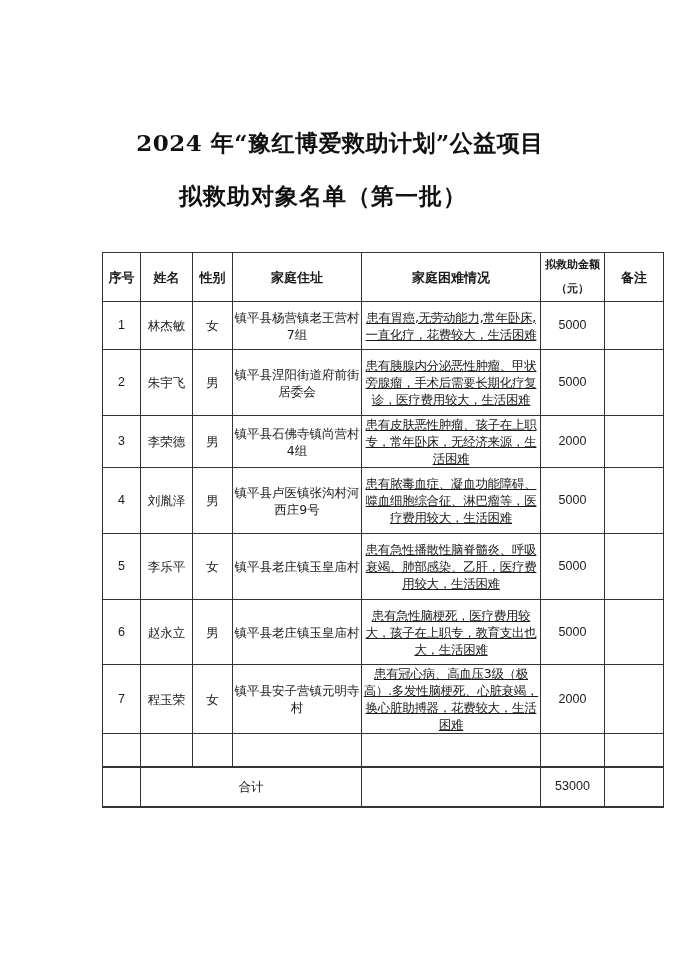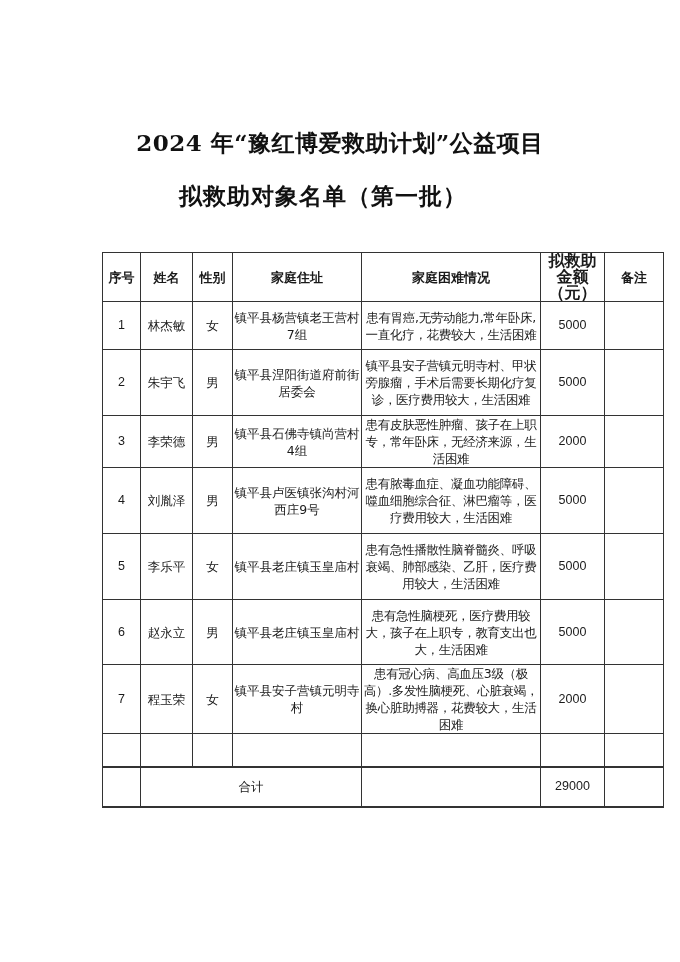--- a/index.html
+++ b/index.html
@@ -2,23 +2,23 @@
 <html><head>
   <meta charset="utf-8">
   <style>
     html, body { margin: 0; padding: 0; background: #ffffff; }
     body { width: 680px; height: 962px; position: relative; overflow: hidden; font-family: "DejaVu Sans", sans-serif; color: #111; }
     .title1 { position: absolute; left: 0; width: 680px; top: 128px; text-align: center; font-family: "DejaVu Serif", serif; font-weight: bold; font-size: 23px; letter-spacing: 0.5px; color: #111; }
     .title2 { position: absolute; left: 0; width: 646px; top: 181px; text-align: center; font-family: "DejaVu Serif", serif; font-weight: bold; font-size: 23px; letter-spacing: 1px; color: #111; }
     table.roster { position: absolute; left: 102px; top: 252px; border-collapse: collapse; table-layout: fixed; width: 561px; }
     table.roster td, table.roster th { border: 1px solid #333; padding: 0 1px; text-align: center; vertical-align: middle; font-size: 12.5px; line-height: 17px; color: #1a1a1a; overflow: hidden; }
     table.roster th { font-weight: bold; font-size: 13px; }
-    table.roster th.amt-h { font-size: 16px; line-height: 16px; margin-top: 16px; }
+    table.roster th.amt-h { font-size: 11px; line-height: 24px; margin-top: 16px; }
     .num { font-family: "Liberation Sans", sans-serif; font-size: 12px; }
-    .desc { font-size: 12.3px; letter-spacing: -0.3px; }
+    .desc { font-size: 12.3px; letter-spacing: -0.3px; text-decoration: underline; }
     .bottom-rule { border-bottom: 2px solid #333 !important; }
   </style>
 </head>
 <body>
 
 <div class="title1">2024 年“豫红博爱救助计划”公益项目</div>
 <div class="title2">拟救助对象名单（第一批）</div>
 
 <table class="roster">
   <colgroup>
@@ -49,21 +49,21 @@
       <td>镇平县杨营镇老王营村7组</td>
       <td class="desc">患有胃癌,无劳动能力,常年卧床,一直化疗，花费较大，生活困难</td>
       <td class="num">5000</td>
       <td></td>
     </tr>
     <tr style="height:66px">
       <td class="num">2</td>
       <td>朱宇飞</td>
       <td>男</td>
       <td>镇平县涅阳街道府前街居委会</td>
-      <td class="desc">镇平县安子营镇元明寺村、甲状旁腺瘤，手术后需要长期化疗复诊，医疗费用较大，生活困难</td>
+      <td class="desc">患有胰腺内分泌恶性肿瘤、甲状旁腺瘤，手术后需要长期化疗复诊，医疗费用较大，生活困难</td>
       <td class="num">5000</td>
       <td></td>
     </tr>
     <tr style="height:48px">
       <td class="num">3</td>
       <td>李荣德</td>
       <td>男</td>
       <td>镇平县石佛寺镇尚营村4组</td>
       <td class="desc">患有皮肤恶性肿瘤、孩子在上职专，常年卧床，无经济来源，生活困难</td>
       <td class="num">2000</td>
@@ -111,17 +111,17 @@
       <td class="bottom-rule"></td>
       <td class="bottom-rule"></td>
       <td class="bottom-rule"></td>
       <td class="bottom-rule"></td>
       <td class="bottom-rule"></td>
     </tr>
     <tr style="height:40px">
       <td class="bottom-rule"></td>
       <td class="bottom-rule" colspan="3">合计</td>
       <td class="bottom-rule"></td>
-      <td class="bottom-rule num">29000</td>
+      <td class="bottom-rule num">53000</td>
       <td class="bottom-rule"></td>
     </tr>
   </tbody>
 </table>
 
 </body></html>

